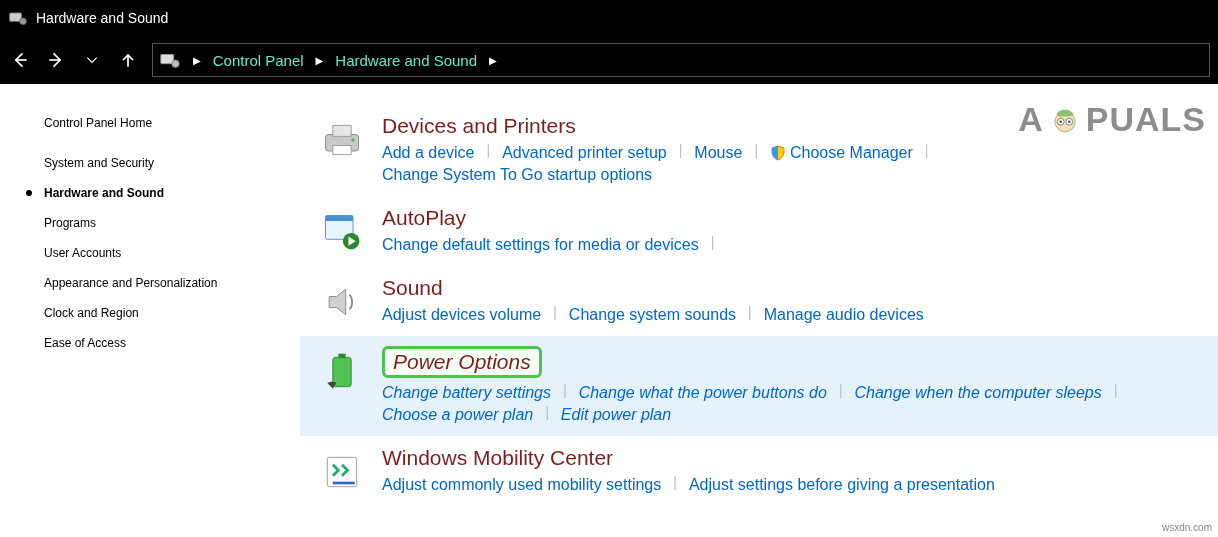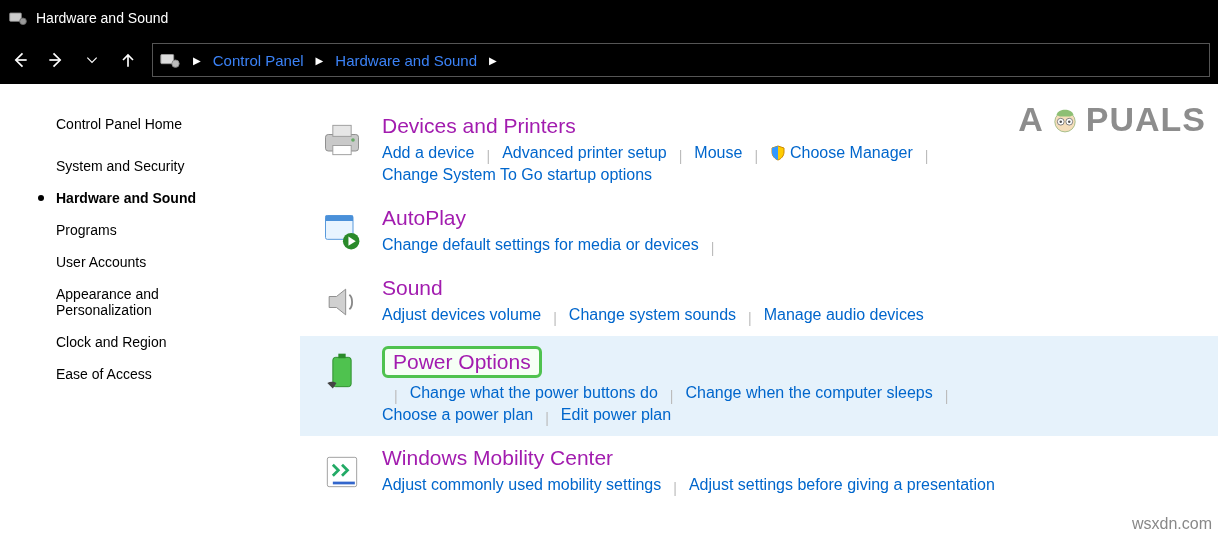--- a/index.html
+++ b/index.html
@@ -46,39 +46,38 @@
     flex: 1;
     height: 34px;
     border: 1px solid #555;
     display: flex;
     align-items: center;
     padding: 0 6px;
     gap: 6px;
   }
   .addressbar .bc-icon { width: 22px; height: 22px; }
   .breadcrumb-sep { color: #fff; font-size: 10px; padding: 0 6px; }
-  .breadcrumb-item { color: #3b82f6; cursor: pointer; font-size: 15px; }
+  .breadcrumb-item { color: #5eead4; cursor: pointer; font-size: 15px; }
 
   
   .main {
     display: flex;
     height: calc(100% - 84px);
   }
   .sidebar {
     width: 300px;
     padding: 24px 10px 10px 44px;
   }
   .sidebar-item {
     display: block;
     padding: 8px 0;
     cursor: pointer;
-    font-size: 14px;
+    font-size: 12px;
     color: #000;
     position: relative;
-    margin-left: 12px;
   }
   .sidebar-item.selected {
     font-weight: 700;
     color: #000;
   }
   .sidebar-item.selected::before {
     content: "";
     position: absolute;
     left: -18px;
     top: 50%;
@@ -94,44 +93,45 @@
   }
 
   .cat {
     display: flex;
     align-items: flex-start;
     gap: 18px;
     padding: 10px 20px;
   }
   .cat.highlight {
     background: #e6f2fb;
+    font-style: italic;
   }
   .cat-icon {
     width: 44px; height: 44px;
     flex-shrink: 0;
     margin-top: 4px;
   }
   .cat-body { flex: 1; }
   .cat-title {
     font-size: 21px;
-    color: #a21caf;
+    color: #7f1d1d;
     cursor: pointer;
     display: inline-block;
     margin-bottom: 4px;
   }
   .cat-title.boxed {
     border: 3px solid #4fc24f;
     border-radius: 6px;
     padding: 1px 8px;
     background: #f6fff6;
   }
   .links {
     display: flex;
     flex-wrap: wrap;
-    align-items: flex-end;
+    align-items: flex-start;
   }
   .link {
     color: #0066cc;
     font-size: 16px;
     cursor: pointer;
     padding: 2px 0;
     display: inline-flex;
     align-items: center;
     gap: 4px;
   }
@@ -155,21 +155,21 @@
     gap: 4px;
     opacity: 0.85;
   }
   .watermark .head {
     width: 34px; height: 34px;
   }
   .source-tag {
     position: absolute;
     right: 6px;
     bottom: 4px;
-    font-size: 16px;
+    font-size: 10px;
     color: #888;
   }
 </style>
 </head>
 <body>
 
 <div class="titlebar">
   <svg class="app-icon" viewBox="0 0 24 24">
     <rect x="2" y="6" width="14" height="10" rx="1" fill="#ccc" stroke="#888"></rect>
     <circle cx="18" cy="16" r="4" fill="#999" stroke="#666"></circle>
@@ -296,20 +296,21 @@
 
     <div class="cat highlight">
       <svg class="cat-icon" viewBox="0 0 48 48">
         <rect x="14" y="8" width="20" height="32" rx="3" fill="#4fc24f" stroke="#2a8a2a"></rect>
         <rect x="20" y="4" width="8" height="5" fill="#2a8a2a"></rect>
         <path d="M8 36c3-2 7-2 10 0l-4 6z" fill="#444"></path>
       </svg>
       <div class="cat-body">
         <div class="cat-title boxed">Power Options</div>
         <div class="links">
+          <span class="link">Change battery settings</span>
             <span class="sep">|</span>
           <span class="link">Change what the power buttons do</span>
             <span class="sep">|</span>
           <span class="link">Change when the computer sleeps</span>
             <span class="sep">|</span>
         </div>
         <div class="links">
           <span class="link">Choose a power plan</span>
             <span class="sep">|</span>
           <span class="link">Edit power plan</span>

